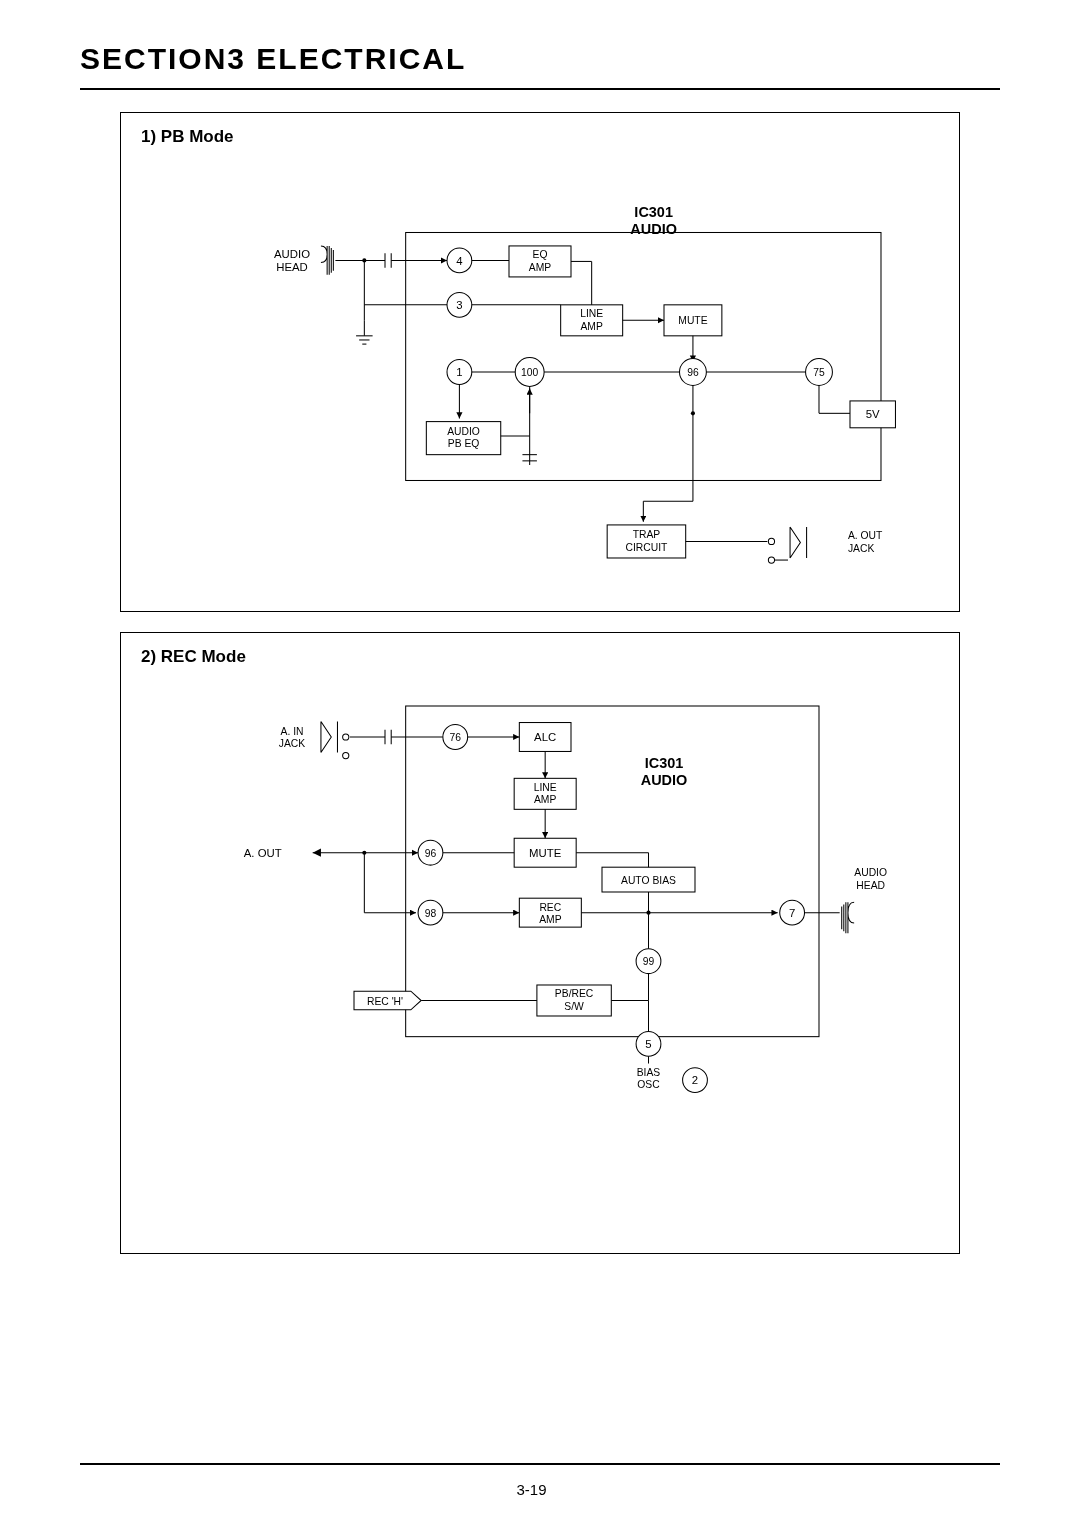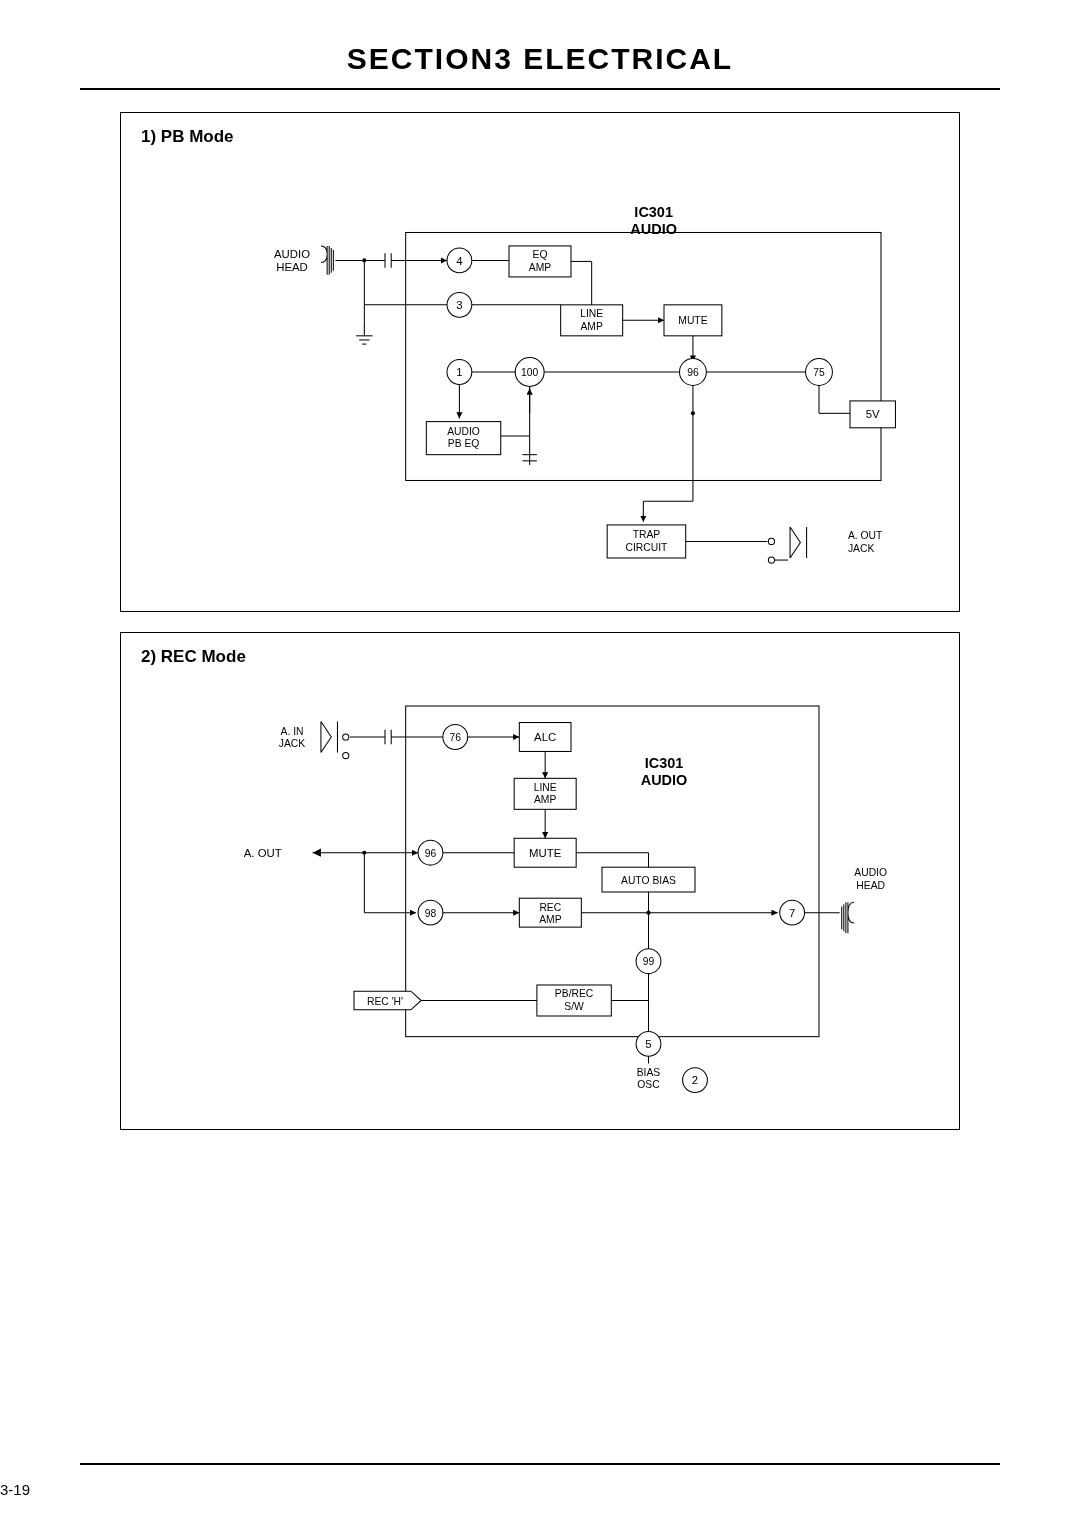--- a/index.html
+++ b/index.html
@@ -1,26 +1,26 @@
 <!DOCTYPE html>
 <html><head>
 <meta charset="utf-8">
 <style>
   body{margin:0;background:#fff;font-family:Arial,Helvetica,sans-serif;color:#000}
   .page{width:1080px;height:1528px;margin:0 auto;position:relative;box-sizing:border-box;padding:40px 80px 0 80px}
-  .section-title{text-align:center;font-weight:700;letter-spacing:2px;font-size:30px;line-height:1.25;margin:0 0 6px 0}
+  .section-title{font-weight:700;letter-spacing:2px;font-size:30px;line-height:1.25;margin:0 0 6px 0}
   .title-rule{border:none;border-top:2px solid #000;margin:10px 0 22px 0}
   .subsection{font-weight:700;letter-spacing:1px;font-size:17px;margin:0 0 40px 8px}
   .diagram-box{border:1px solid #000;margin:0 40px 20px 40px;padding:14px 16px 9px 16px;position:relative;box-sizing:border-box}
   .diagram-title{font-weight:700;font-size:17px;margin:0 0 8px 4px}
   .svg-wrap{width:100%;display:block}
   .box1{height:500px}
-  .box2{height:498px}
+  .box2{height:622px}
   .footer-rule{position:absolute;left:80px;right:80px;bottom:55px;border:none;border-top:2px solid #000}
-  .page-num{position:absolute;left:0;right:17px;bottom:30px;text-align:left;font-size:15px}
+  .page-num{position:absolute;left:0;right:17px;bottom:30px;text-align:center;font-size:15px}
   text{font-family:Arial,Helvetica,sans-serif}
 </style>
 </head>
 <body>
 
 <div class="page">
   <h1 class="section-title">SECTION3   ELECTRICAL</h1>
   <hr class="title-rule">
 
   <div class="diagram-box box1">

